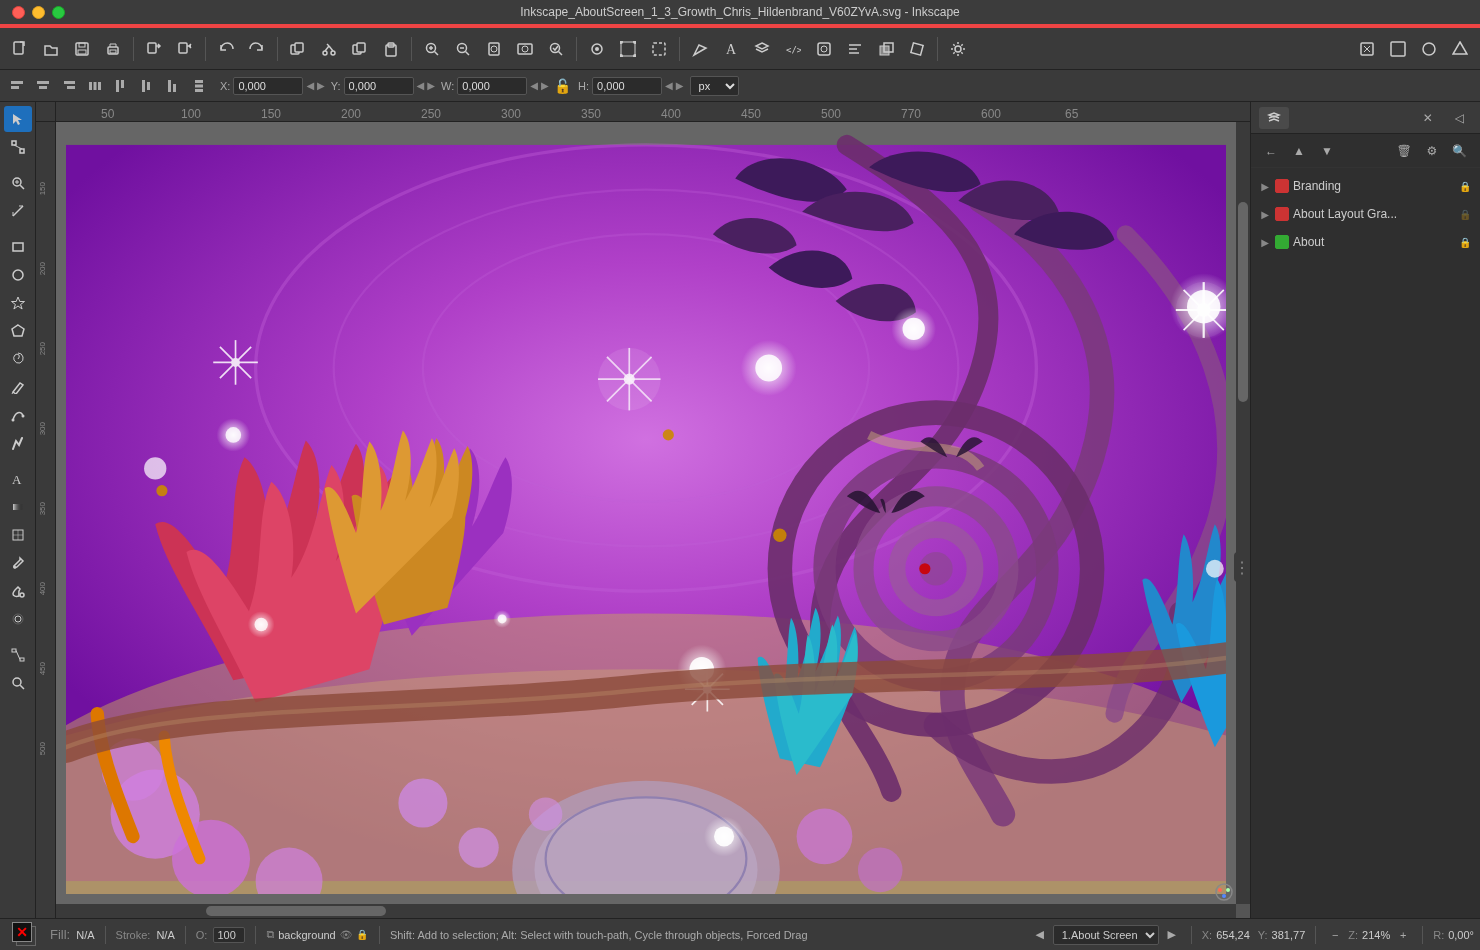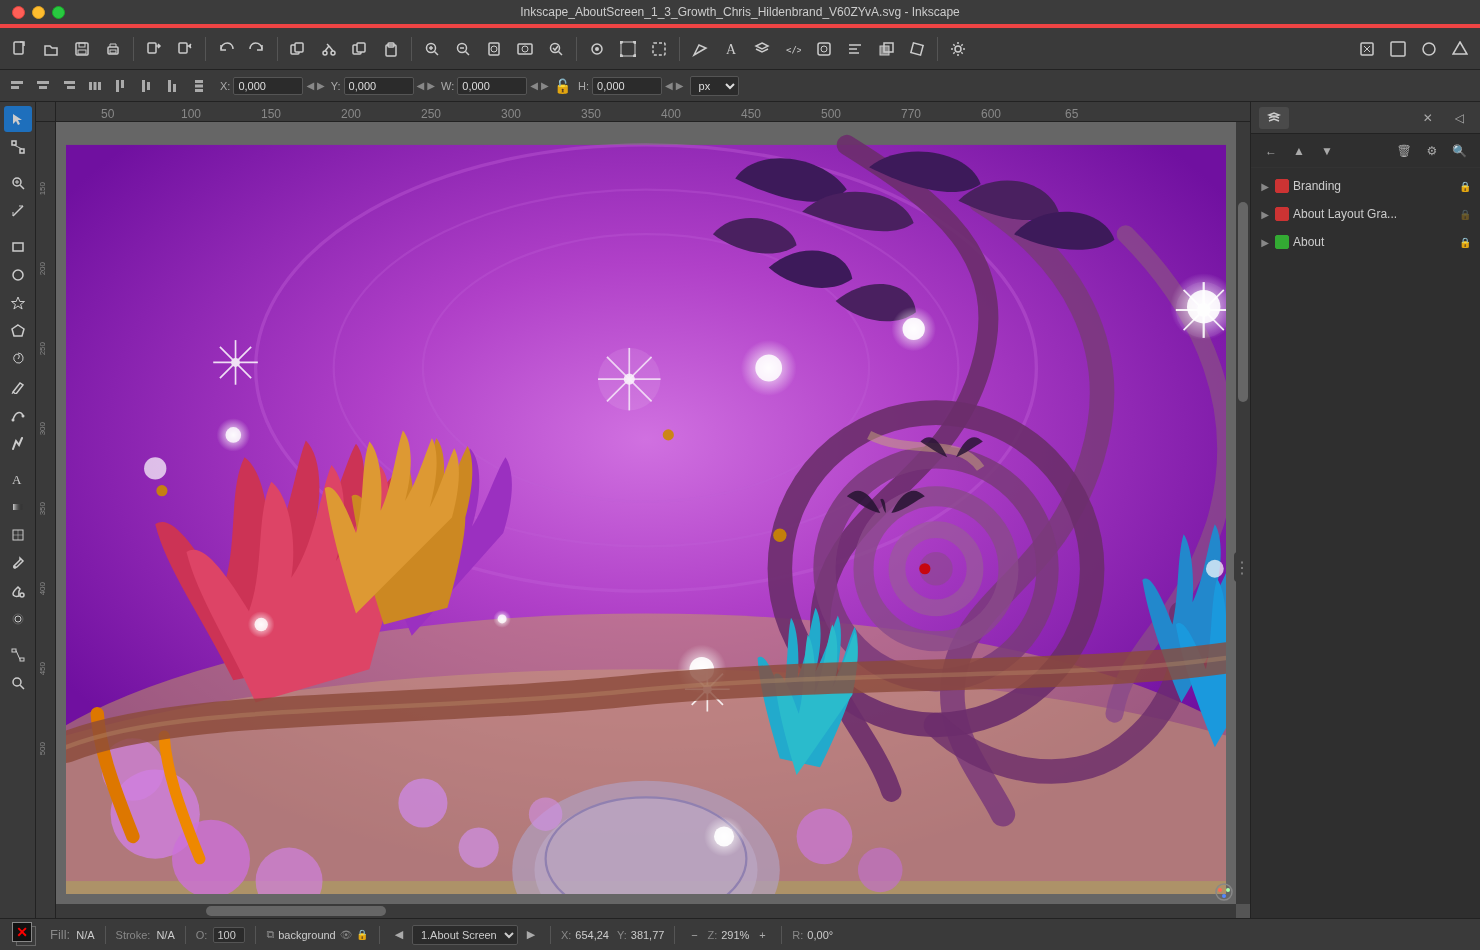--- a/index.html
+++ b/index.html
@@ -1184,20 +1184,21 @@
 
   <div style="display:flex; align-items:center; gap:4px;">
     <span style="color:#888; font-size:11px;">⧉</span>
     <span style="color:#ccc; font-size:11px;">background</span>
     <div style="cursor:pointer; color:#888; font-size:10px;">👁</div>
     <div style="cursor:pointer; color:#888; font-size:10px;">🔒</div>
   </div>
 
   <div class="bottom-separator"></div>
 
+  <span style="color:#aaa; font-size:11px; flex:1; overflow:hidden; text-overflow:ellipsis; white-space:nowrap;">Shift: Add to selection; Alt: Select with touch-path, Cycle through objects, Forced Drag</span>
 
   <div class="bottom-section">
     <div class="nav-btn">◀</div>
     <select class="page-selector">
       <option>1.About Screen</option>
     </select>
     <div class="nav-btn">▶</div>
   </div>
 
   <div class="bottom-separator"></div>
@@ -1207,21 +1208,21 @@
     <span style="color:#ccc; font-size:11px;">654,24</span>
     <span style="color:#888; font-size:11px; margin-left:4px;">Y:</span>
     <span style="color:#ccc; font-size:11px;">381,77</span>
   </div>
 
   <div class="bottom-separator"></div>
 
   <div class="bottom-section">
     <div class="nav-btn">−</div>
     <span style="color:#888; font-size:11px;">Z:</span>
-    <span style="color:#ccc; font-size:11px;">291%</span>
+    <span style="color:#ccc; font-size:11px;">214%</span>
     <div class="nav-btn">+</div>
   </div>
 
   <div class="bottom-separator"></div>
 
   <div class="bottom-section">
     <span style="color:#888; font-size:11px;">R:</span>
     <span style="color:#ccc; font-size:11px;">0,00°</span>
   </div>
 </div>

